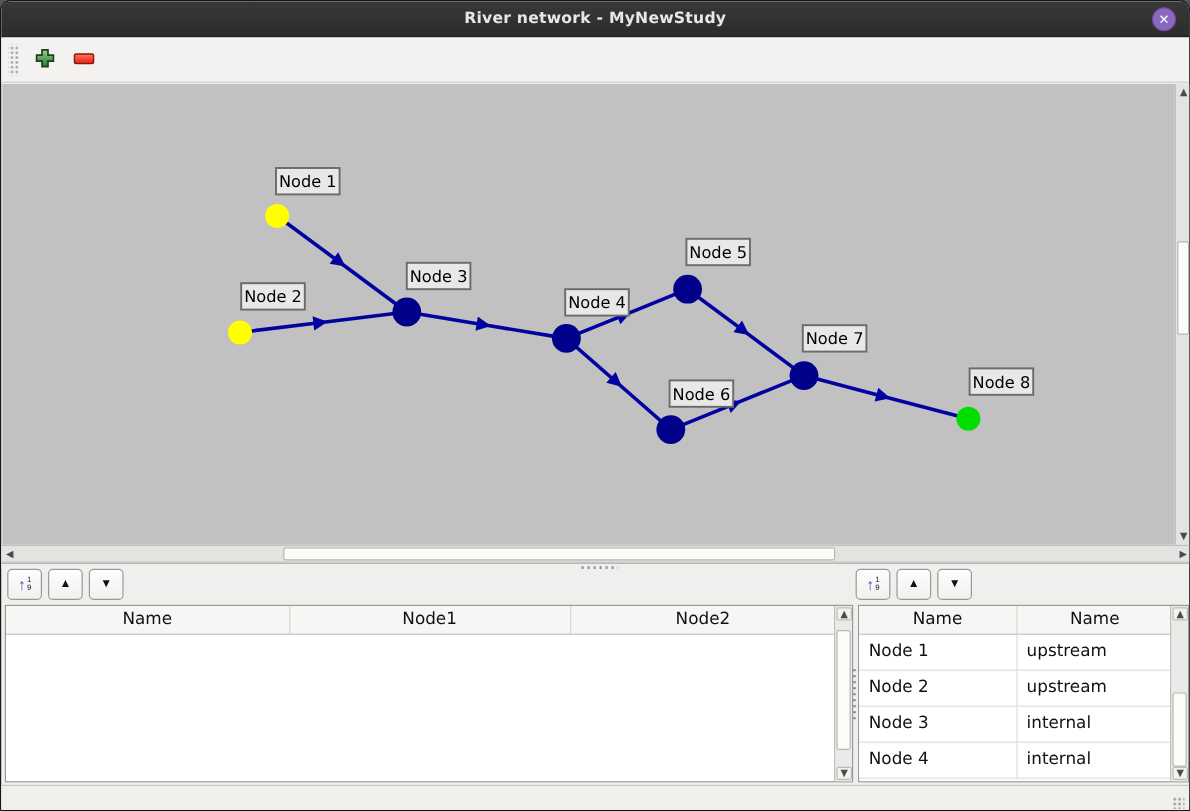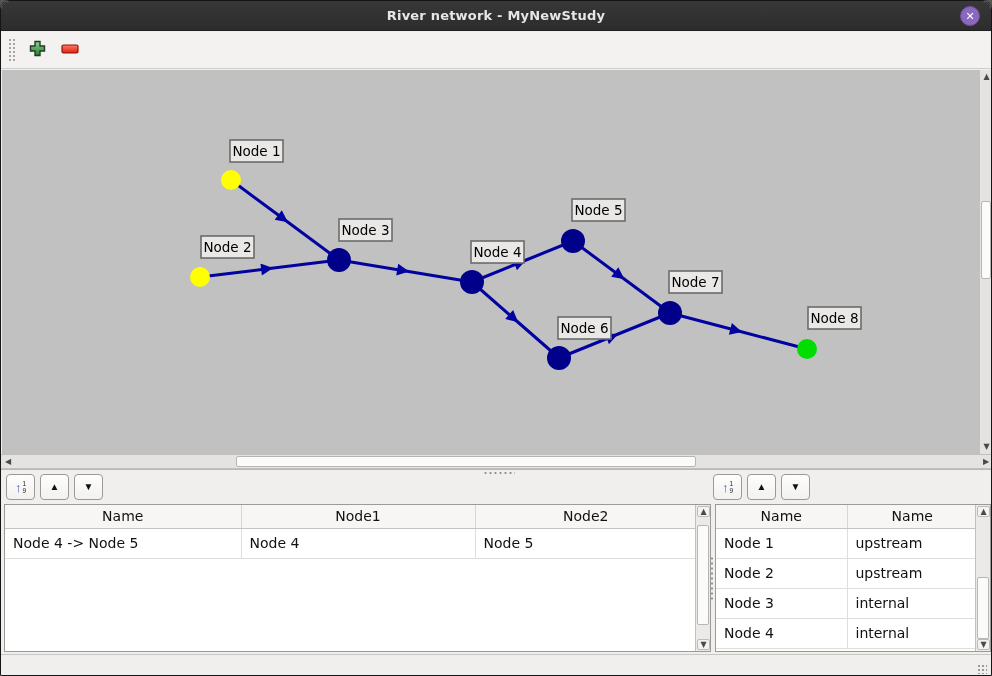--- a/index.html
+++ b/index.html
@@ -278,25 +278,20 @@
   <div class="tbl" style="left:3px; width:707px;">
     <table style="width:691px;">
       <thead>
           <tr id="branches-head">
             <th style="width: 236px;">Name</th>
             <th style="width: 234px;">Node1</th>
             <th style="width: 221px;">Node2</th>
           </tr>
         </thead>
       <tbody id="branches-body">
-          <tr>
-            <td>Node 4 -&gt; Node 5</td>
-            <td>Node 4</td>
-            <td>Node 5</td>
-          </tr>
         </tbody>
     </table>
     <div class="tbl-scroll" style="right:0;">
       <div class="sb-arrow sb-btn" style="left:1px;top:1px;width:13px;height:11px;">▲</div>
       <div class="sb-thumb" style="left:1px;top:20px;width:12px;height:100px;"></div>
       <div class="sb-arrow sb-btn" style="left:1px;bottom:1px;width:13px;height:11px;">▼</div>
     </div>
   </div>
 
   <div class="v-splitter"></div>

